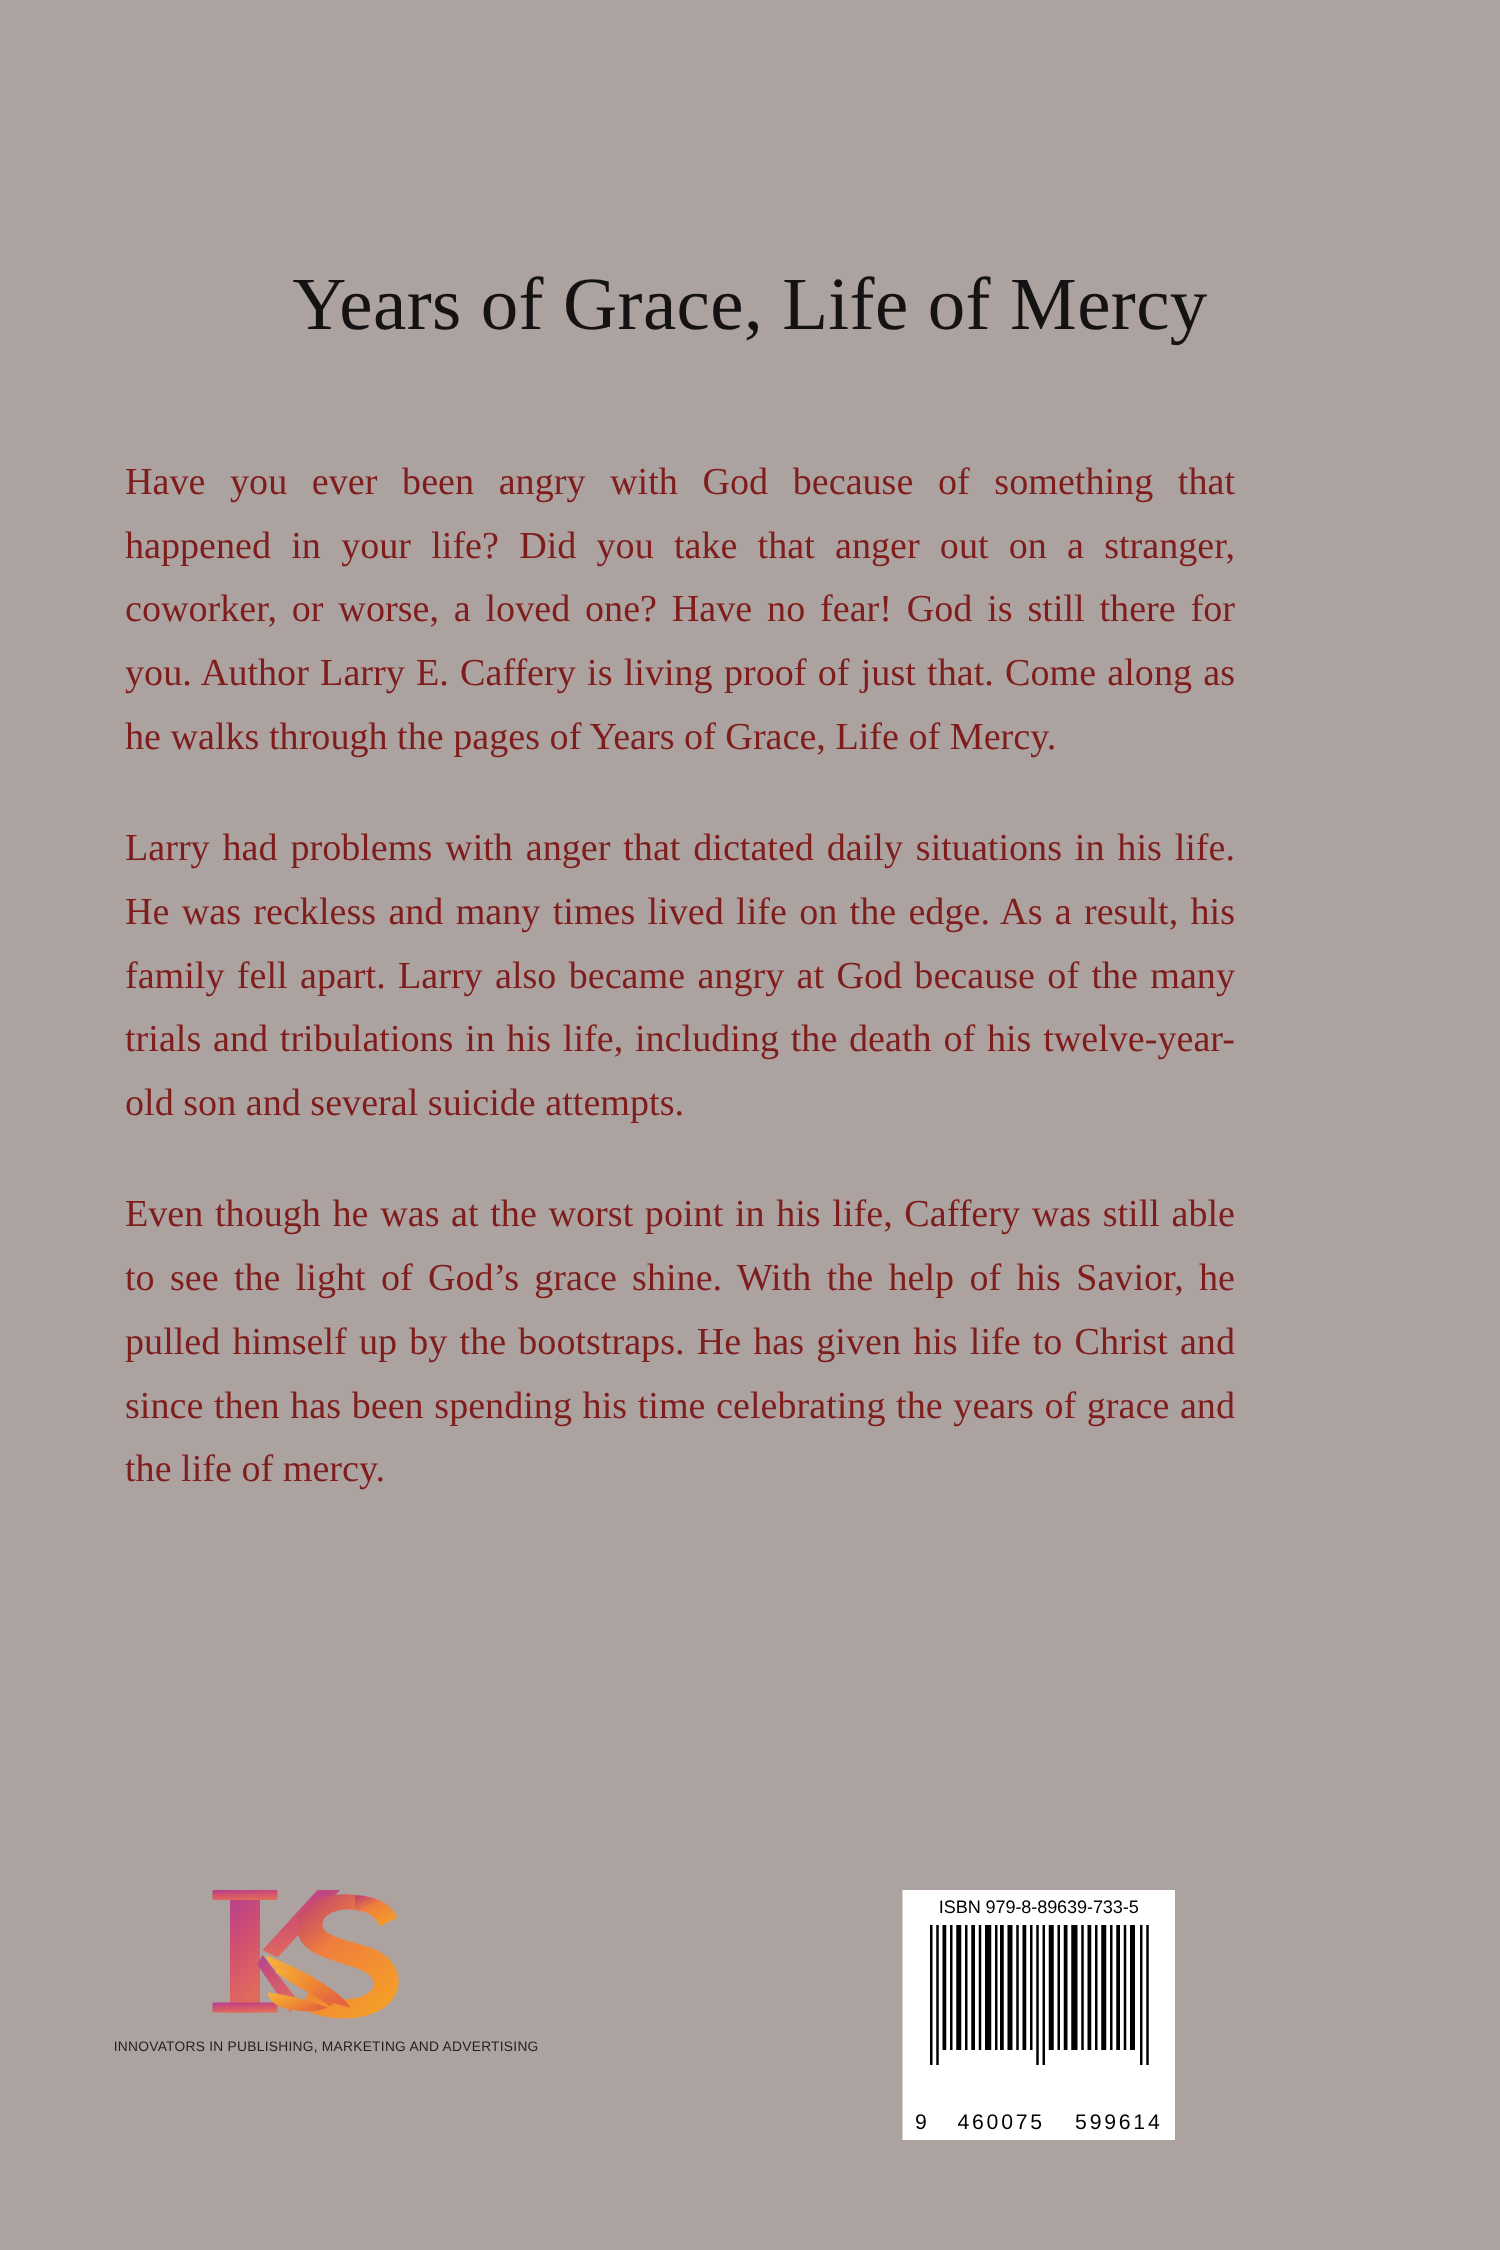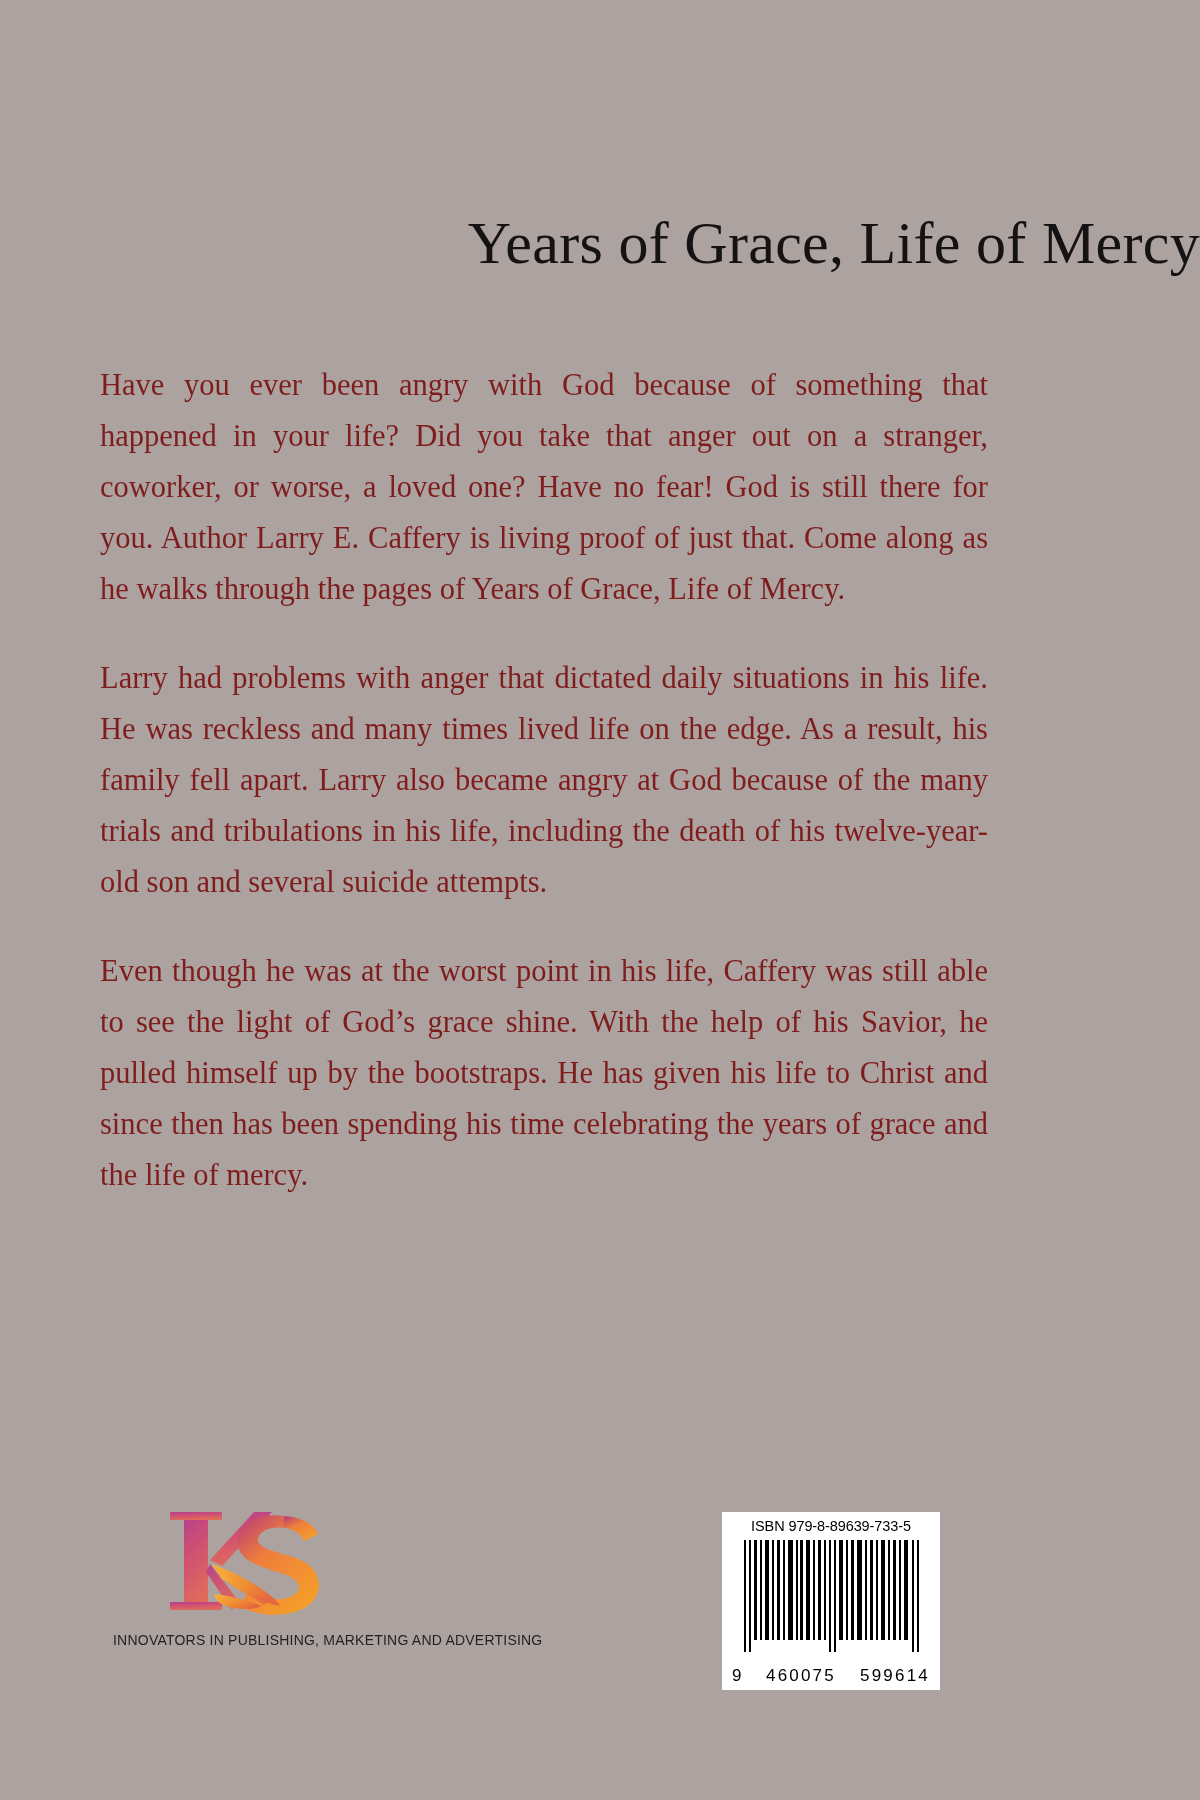--- a/index.html
+++ b/index.html
@@ -20,21 +20,21 @@
     inset: 0;
     background: #aca2a0;
   }
 
   
   .title {
     position: absolute;
     left: 0;
     right: 0;
     top: 172px;
-    text-align: right;
+    text-align: center;
     font-family: "Liberation Serif", serif;
     font-size: 60px;
     line-height: 1.05;
     color: #151213;
     letter-spacing: 0.3px;
     font-weight: 400;
   }
 
   
   .blurb {
@@ -75,36 +75,35 @@
     font-size: 41px;
     letter-spacing: 0.5px;
     color: #1b1819;
     line-height: 1;
     margin-top: -4px;
     padding-left: 2px;
     font-weight: 400;
   }
   .pub-tag {
     font-family: "Liberation Sans", sans-serif;
-    font-size: 14px;
+    font-size: 11px;
     letter-spacing: 0.22px;
     color: #241f20;
     margin-top: 4px;
     padding-left: 3px;
     white-space: nowrap;
-    margin-left: 22px;
   }
 
   
   .barcode-box {
     position: absolute;
     left: 722px;
     top: 1512px;
     width: 218px;
-    height: 178px;
+    height: 200px;
     background: #ffffff;
     box-sizing: border-box;
     padding: 7px 8px 4px 8px;
     display: flex;
     flex-direction: column;
   }
   .isbn-text {
     font-family: "Liberation Sans", sans-serif;
     font-size: 14.5px;
     color: #000;

